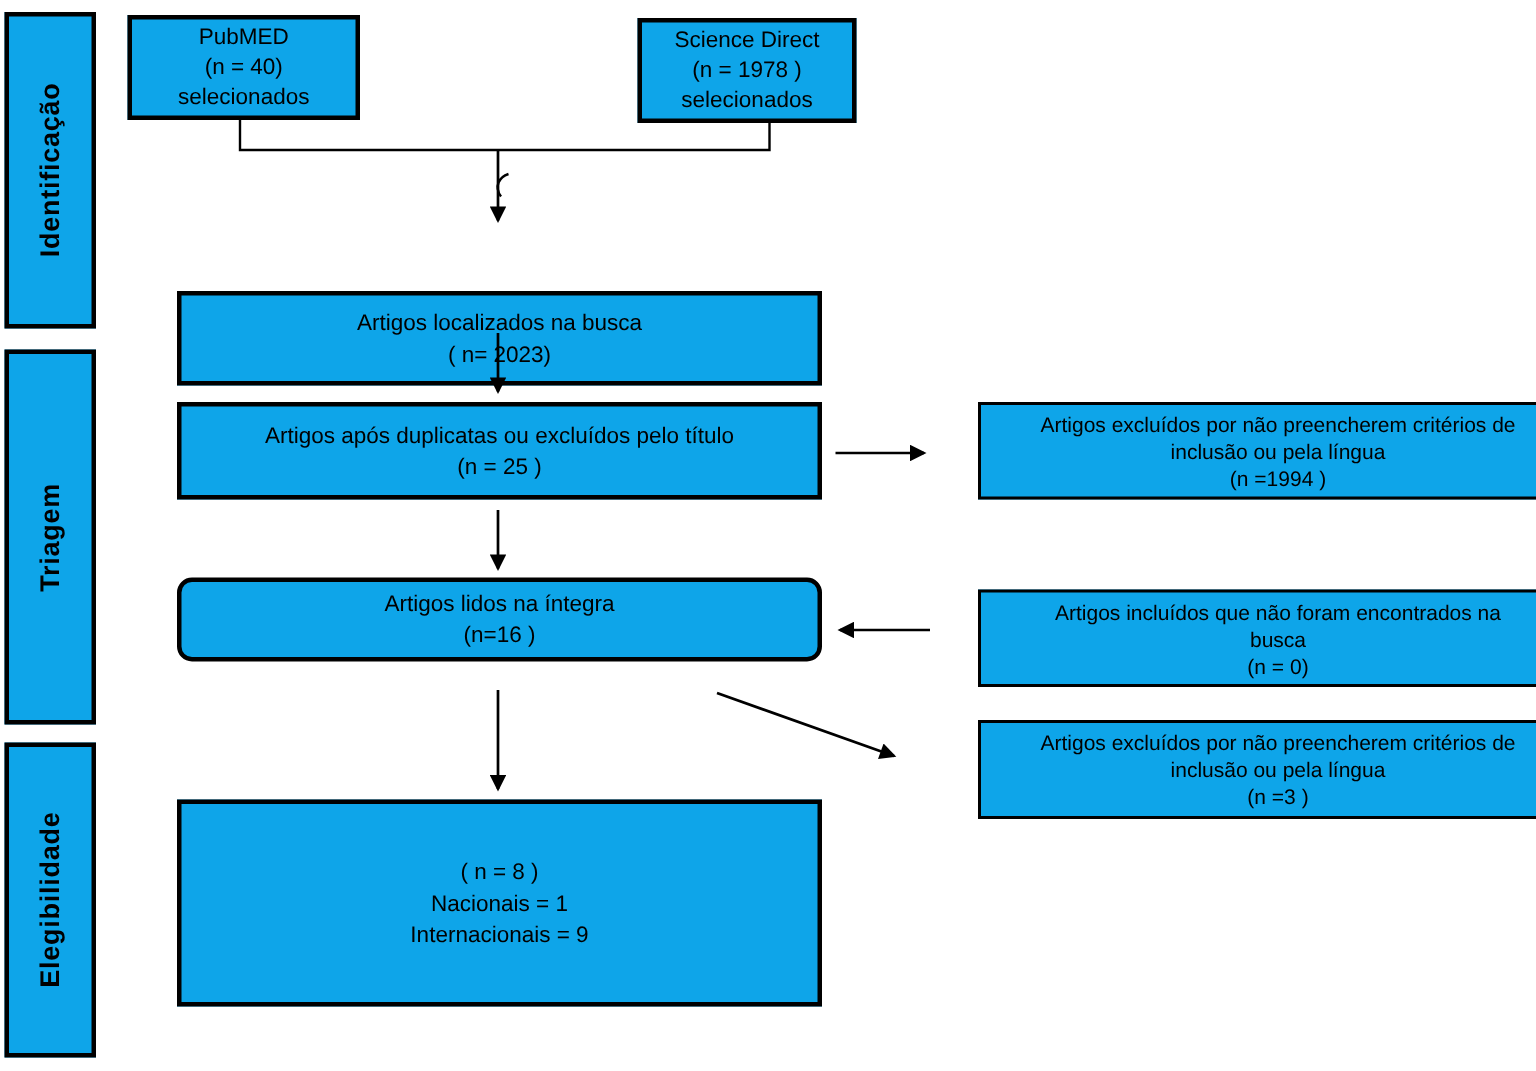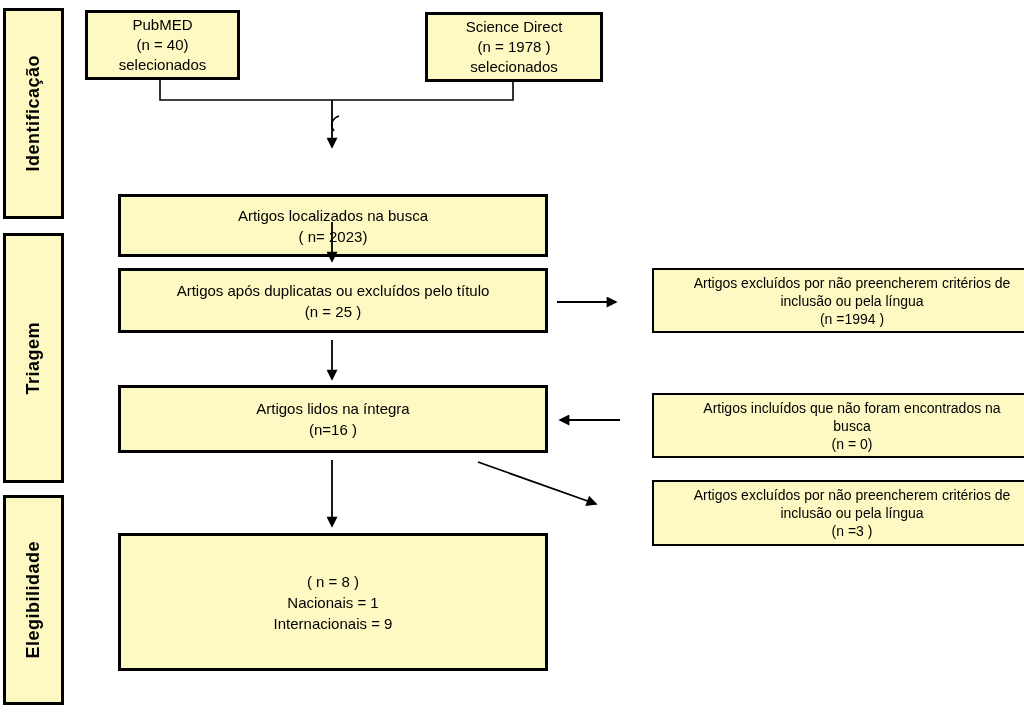--- a/index.html
+++ b/index.html
@@ -10,21 +10,21 @@
     color: #000000;
     overflow: hidden;
   }
   .canvas {
     position: relative;
     width: 1024px; height: 714px;
     background: #ffffff;
   }
   .box {
     position: absolute;
-    background: #fef9c3;
+    background: #0ea5e9;
     border: 3px solid #000000;
     display: flex;
     flex-direction: column;
     align-items: center;
     justify-content: center;
     text-align: center;
   }
   .stage {
     border-width: 3px;
   }
@@ -73,35 +73,35 @@
   </div>
   <div class="box stage" style="left:3px; top:495px; width:61px; height:210px;">
     <span class="vtext">Elegibilidade</span>
   </div>
 
   <div class="box source" style="left:85px; top:10px; width:155px; height:70px;">
       <div>PubMED</div>
       <div>(n = 40)</div>
       <div>selecionados</div>
     </div>
-  <div class="box source" style="left:425px; top:12px; width:178px; height:70px;">
+  <div class="box source" style="left:425px; top:12px; width:146px; height:70px;">
       <div>Science Direct</div>
       <div>(n = 1978 )</div>
       <div>selecionados</div>
     </div>
 
   <div class="box main" style="top:153px; height:63px;margin-top:41px;">
       <div>Artigos localizados na busca</div>
       <div>( n= 2023)</div>
     </div>
   <div class="box main" style="top:268px; height:65px;">
       <div>Artigos após duplicatas ou excluídos pelo título</div>
       <div>(n = 25 )</div>
     </div>
-  <div class="box main" style="top:385px; height:68px;">
+  <div class="box main" style="top:385px; height:56px;border-radius:10px;">
       <div>Artigos lidos na íntegra</div>
       <div>(n=16 )</div>
     </div>
   <div class="box main" style="top:533px; height:138px;">
       <div>( n = 8 )</div>
       <div>Nacionais = 1</div>
       <div>Internacionais = 9</div>
     </div>
 
   <div class="box side" style="top:268px; height:65px;">

